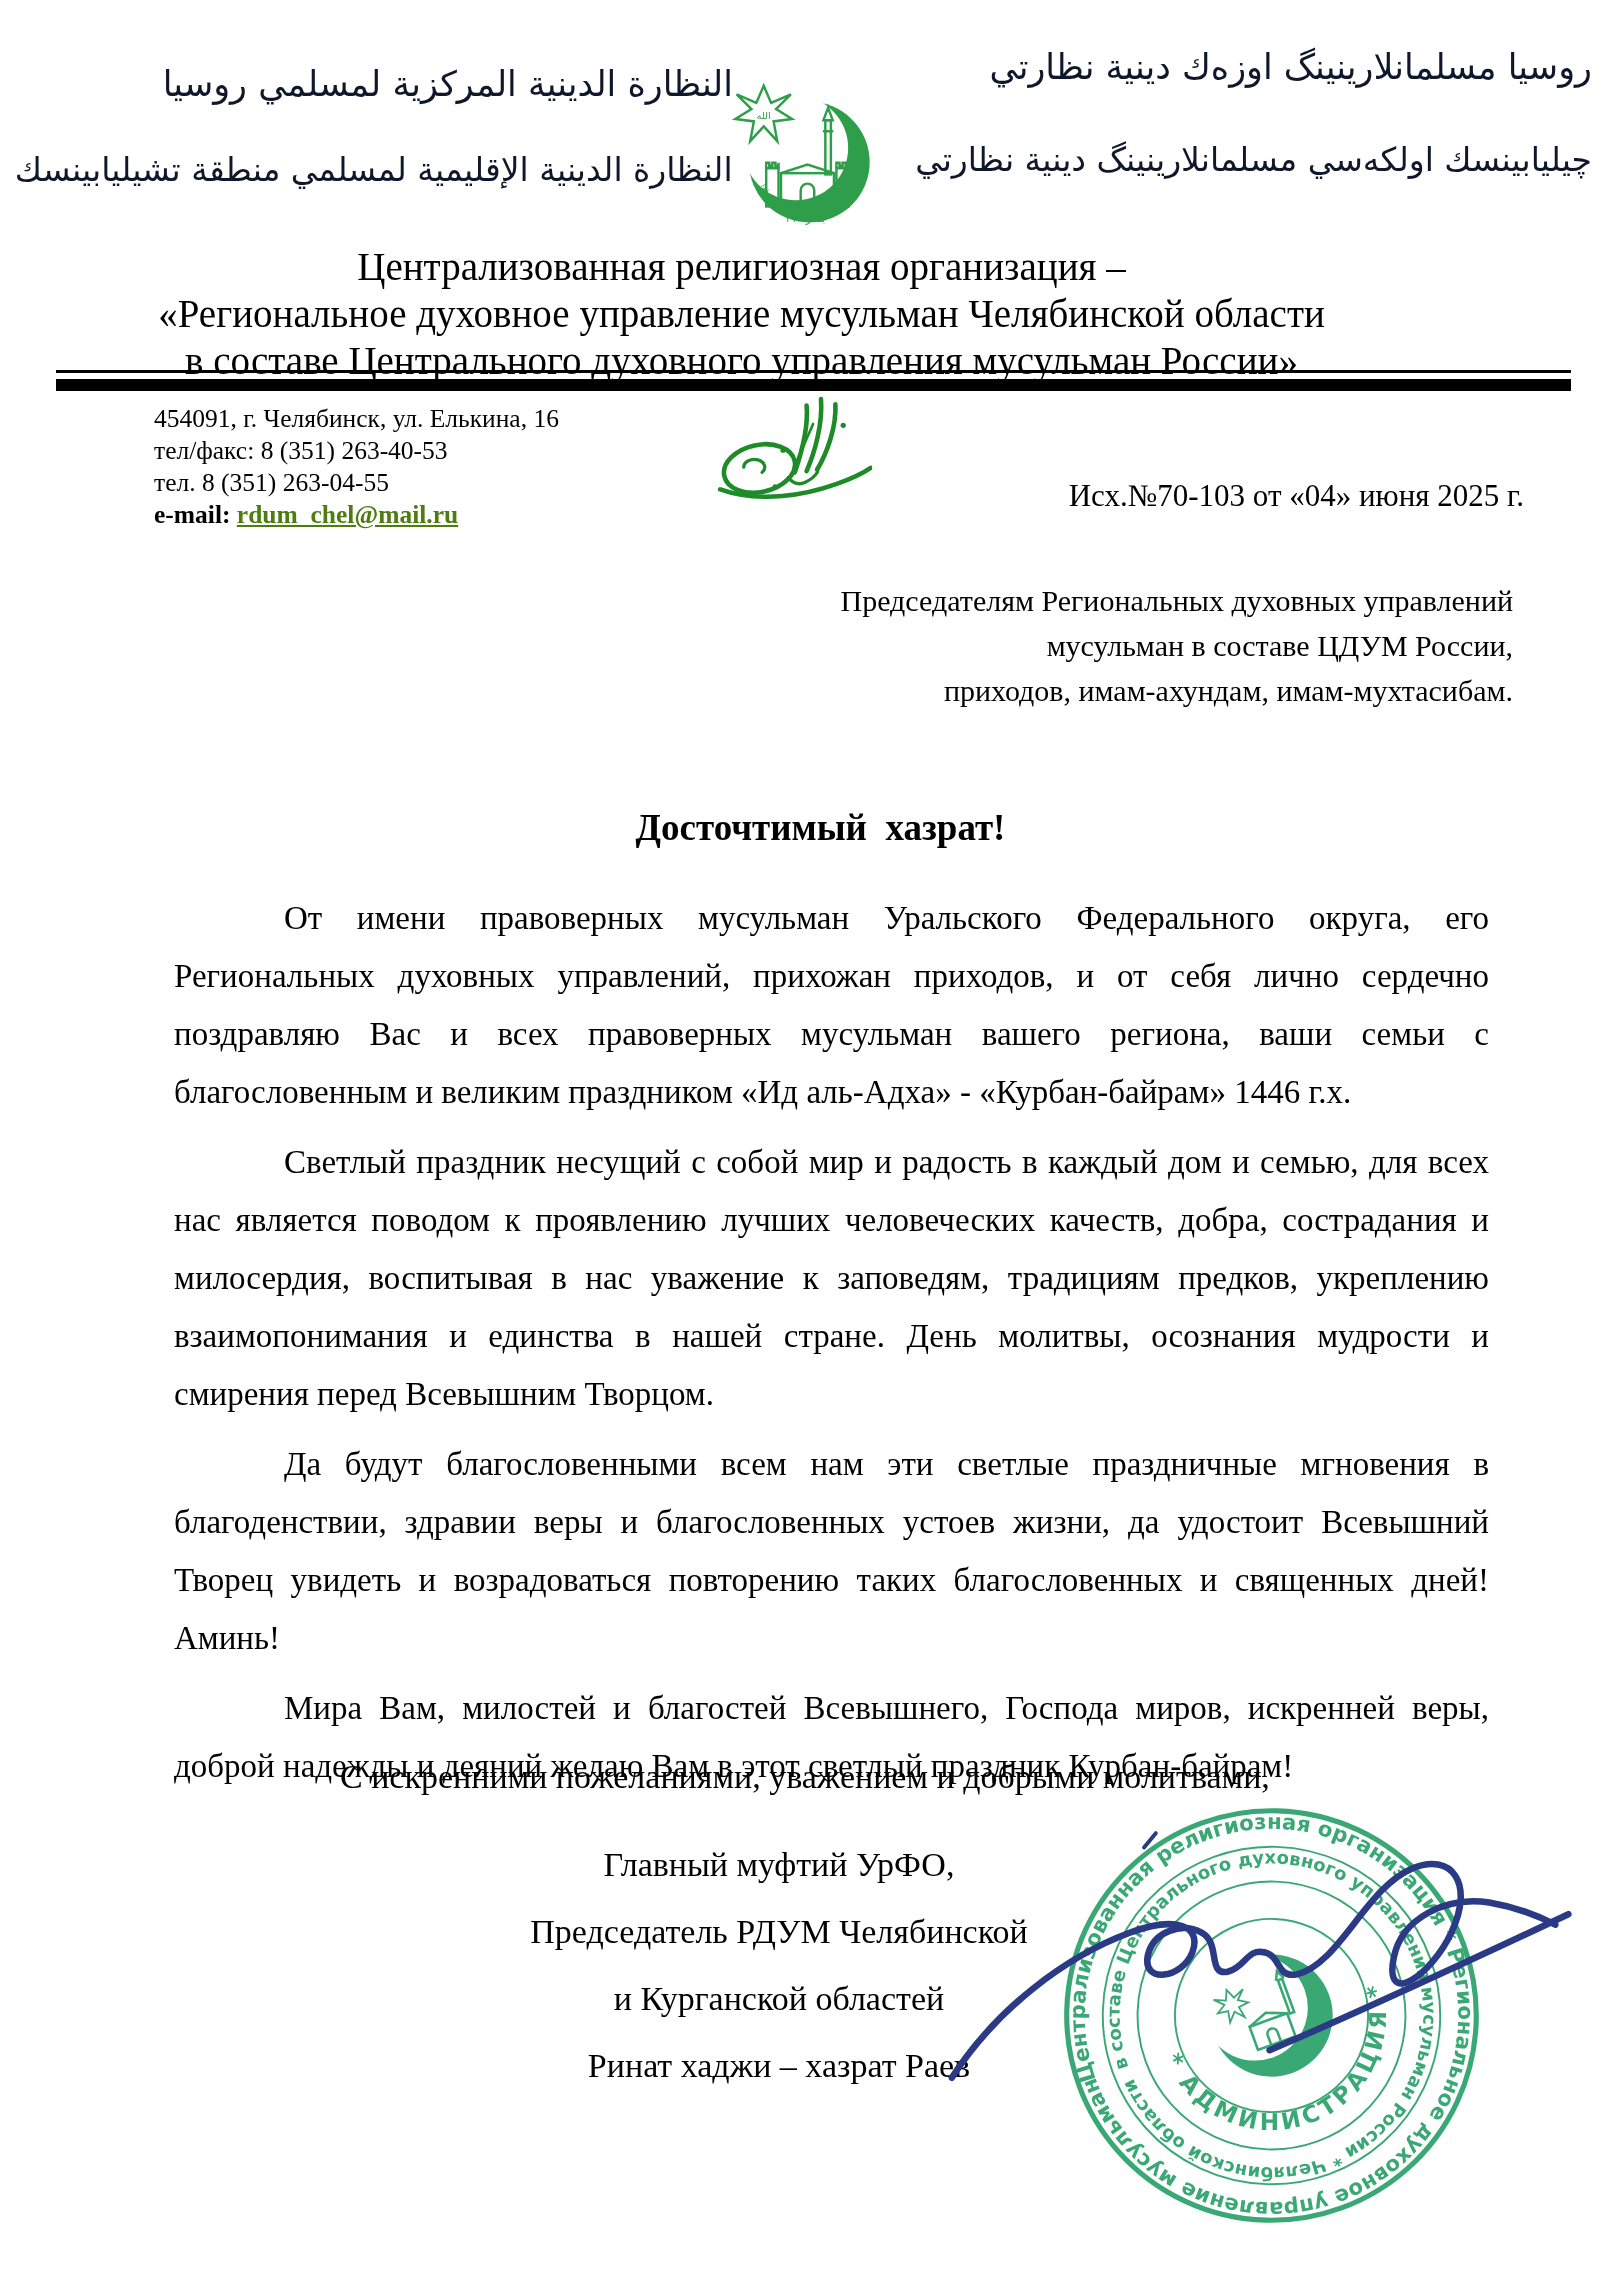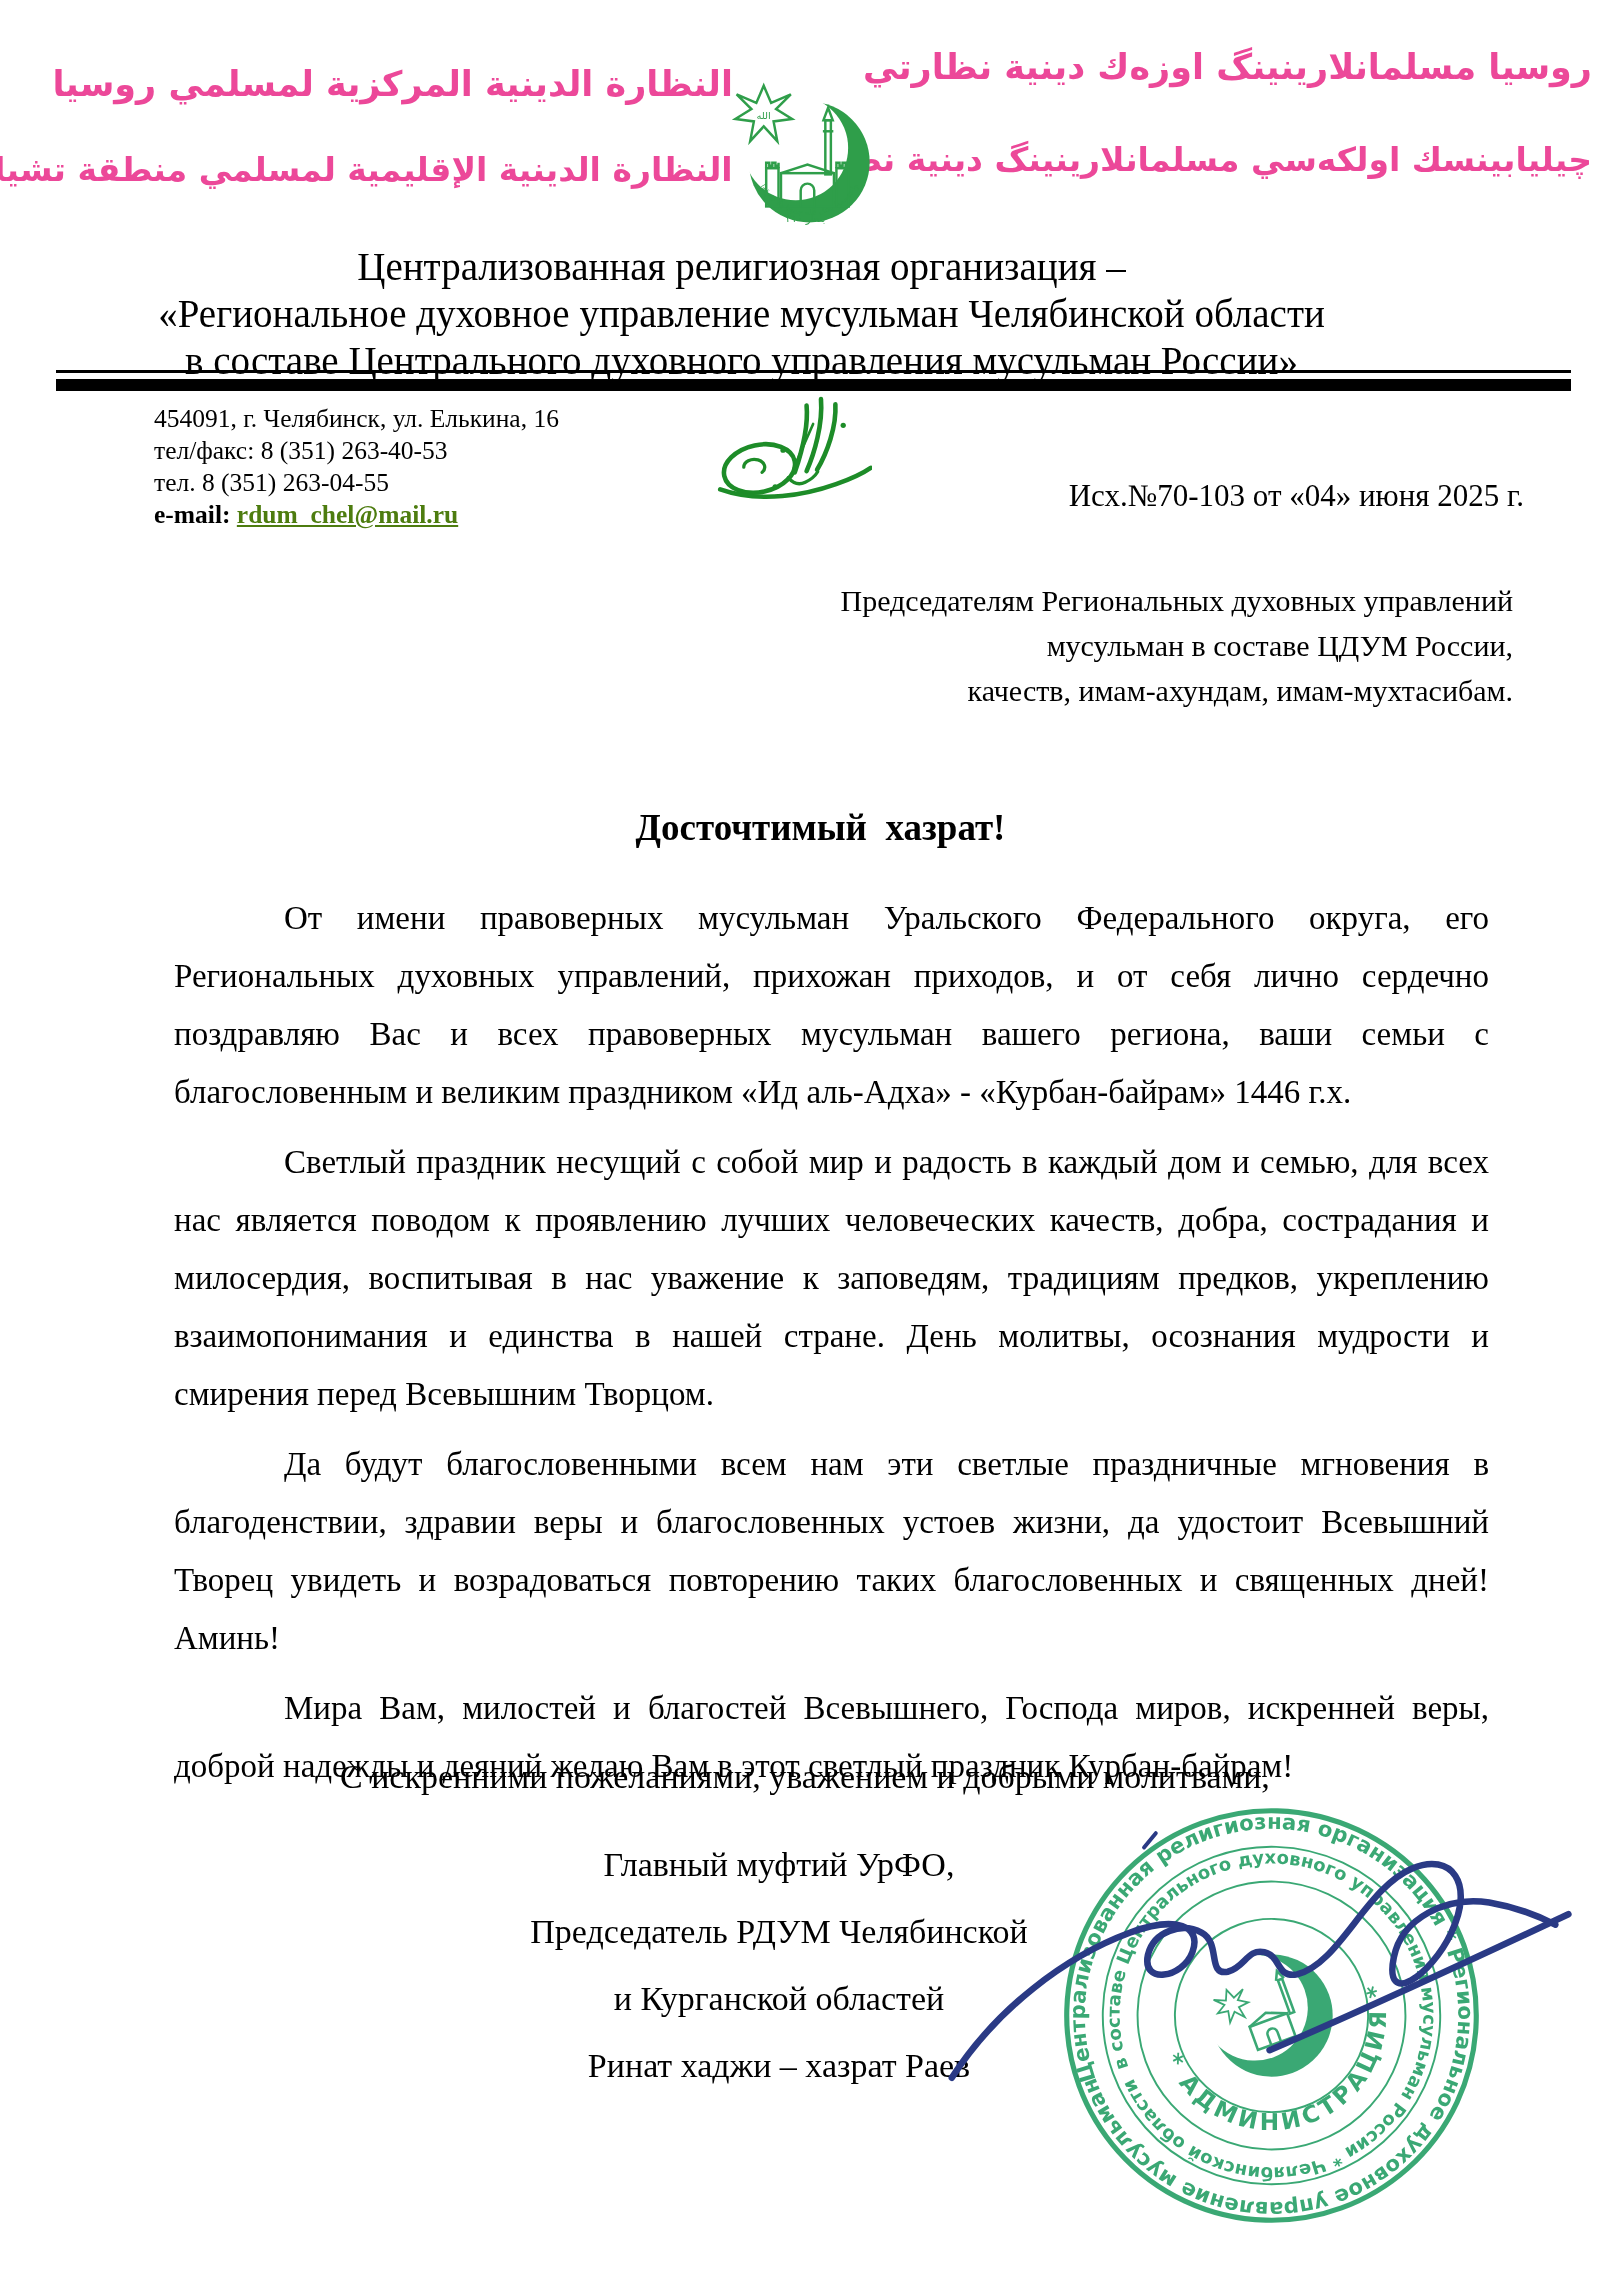--- a/index.html
+++ b/index.html
@@ -10,26 +10,26 @@
     overflow:hidden;
     font-family:"Liberation Serif","DejaVu Serif",serif;
     color:#000;
   }
   .abs{position:absolute;}
 
   
   .arabic{
     direction:rtl;
     font-family:"DejaVu Sans",sans-serif;
-    color:#ec4899;
+    color:#0f172a;
     font-size:35px;
     line-height:1.25;
     white-space:nowrap;
     text-align:right;
-    font-weight:bold;
+    font-weight:normal;
   }
   .ar-l1{left:46px;top:63px;width:687px;}
   .ar-l2{left:19.6px;top:149px;width:713px;font-size:33px;}
   .ar-r1{right:31px;top:46px;width:648px;}
   .ar-r2{right:31px;top:139px;width:720px;font-size:33px;}
 
   
   .org-title{
     left:0;top:243px;width:1483px;
     text-align:center;
@@ -158,21 +158,21 @@
         <circle cx="196" cy="52" r="4"></circle>
         <circle cx="92" cy="146" r="4"></circle>
     </g>
   </svg>
 
   <div class="abs reference">Исх.№70-103 от «04» июня 2025 г.</div>
 
   <div class="abs addressee">
     <div>Председателям Региональных духовных управлений</div>
     <div>мусульман в составе ЦДУМ России,</div>
-    <div>качеств, имам-ахундам, имам-мухтасибам.</div>
+    <div>приходов, имам-ахундам, имам-мухтасибам.</div>
   </div>
 
   <div class="abs salutation">Досточтимый  хазрат!</div>
 
   <div class="abs body-text">
     <p>От имени правоверных мусульман Уральского Федерального округа, его Региональных духовных управлений, прихожан приходов, и от себя лично сердечно поздравляю Вас и всех правоверных мусульман вашего региона, ваши семьи с благословенным и великим праздником «Ид аль-Адха» - «Курбан-байрам» 1446 г.х.</p>
     <p>Светлый праздник несущий с собой мир и радость в каждый дом и семью, для всех нас является поводом к проявлению лучших человеческих качеств, добра, сострадания и милосердия, воспитывая в нас уважение к заповедям, традициям предков, укреплению взаимопонимания и единства в нашей стране. День молитвы, осознания мудрости и смирения перед Всевышним Творцом.</p>
     <p>Да будут благословенными всем нам эти светлые праздничные мгновения в благоденствии, здравии веры и благословенных устоев жизни, да удостоит Всевышний Творец увидеть и возрадоваться повторению таких благословенных и священных дней! Аминь!</p>
     <p>Мира Вам, милостей и благостей Всевышнего, Господа миров, искренней веры, доброй надежды и деяний желаю Вам в этот светлый праздник Курбан-байрам!</p>
   </div>

